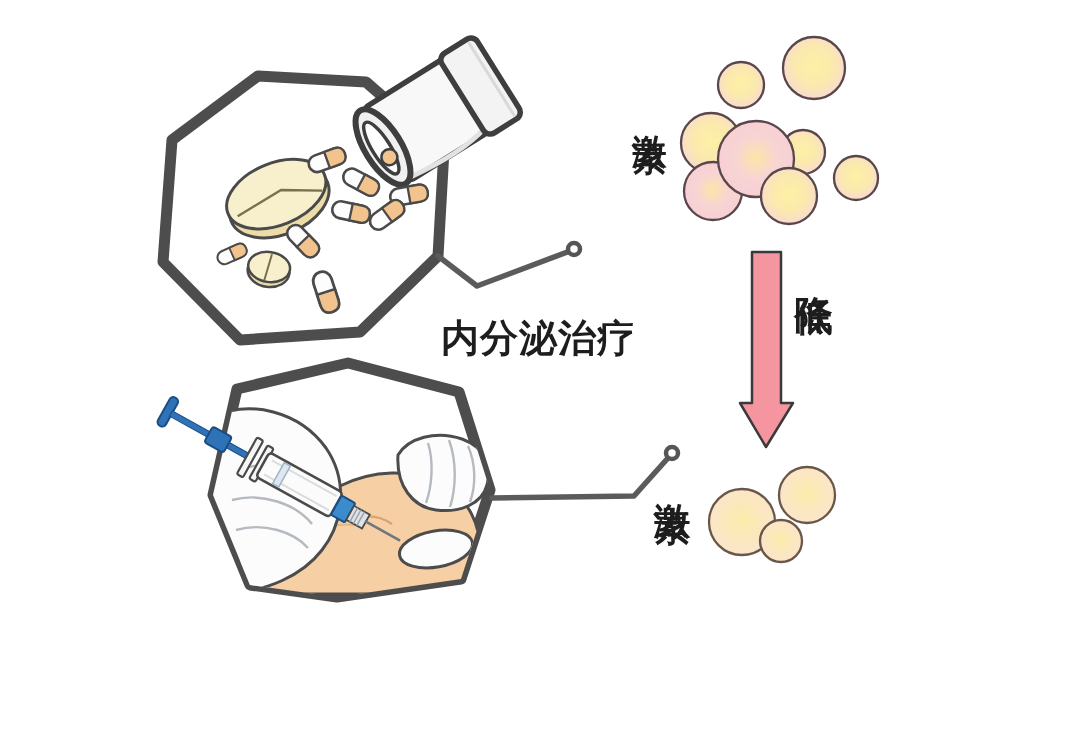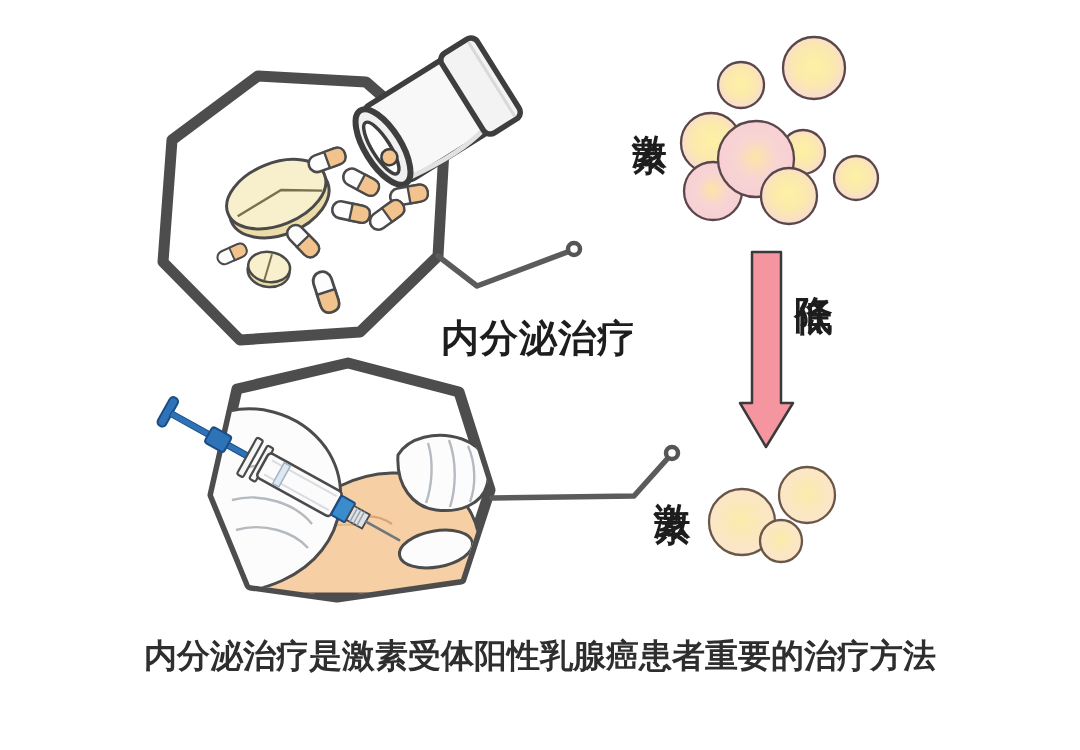--- a/index.html
+++ b/index.html
@@ -181,14 +181,13 @@
 </svg>
 
   <div class="label v-label hormone-top">激素</div>
 
   <div class="label v-label decrease">降低</div>
 
   <div class="label v-label hormone-bottom">激素</div>
 
   <div class="label endocrine">内分泌治疗</div>
 
-  <div class="caption">内分泌治疗是激素受体阳性乳腺癌患者重要的治疗方法</div>
 </div>
 
 </body></html>

